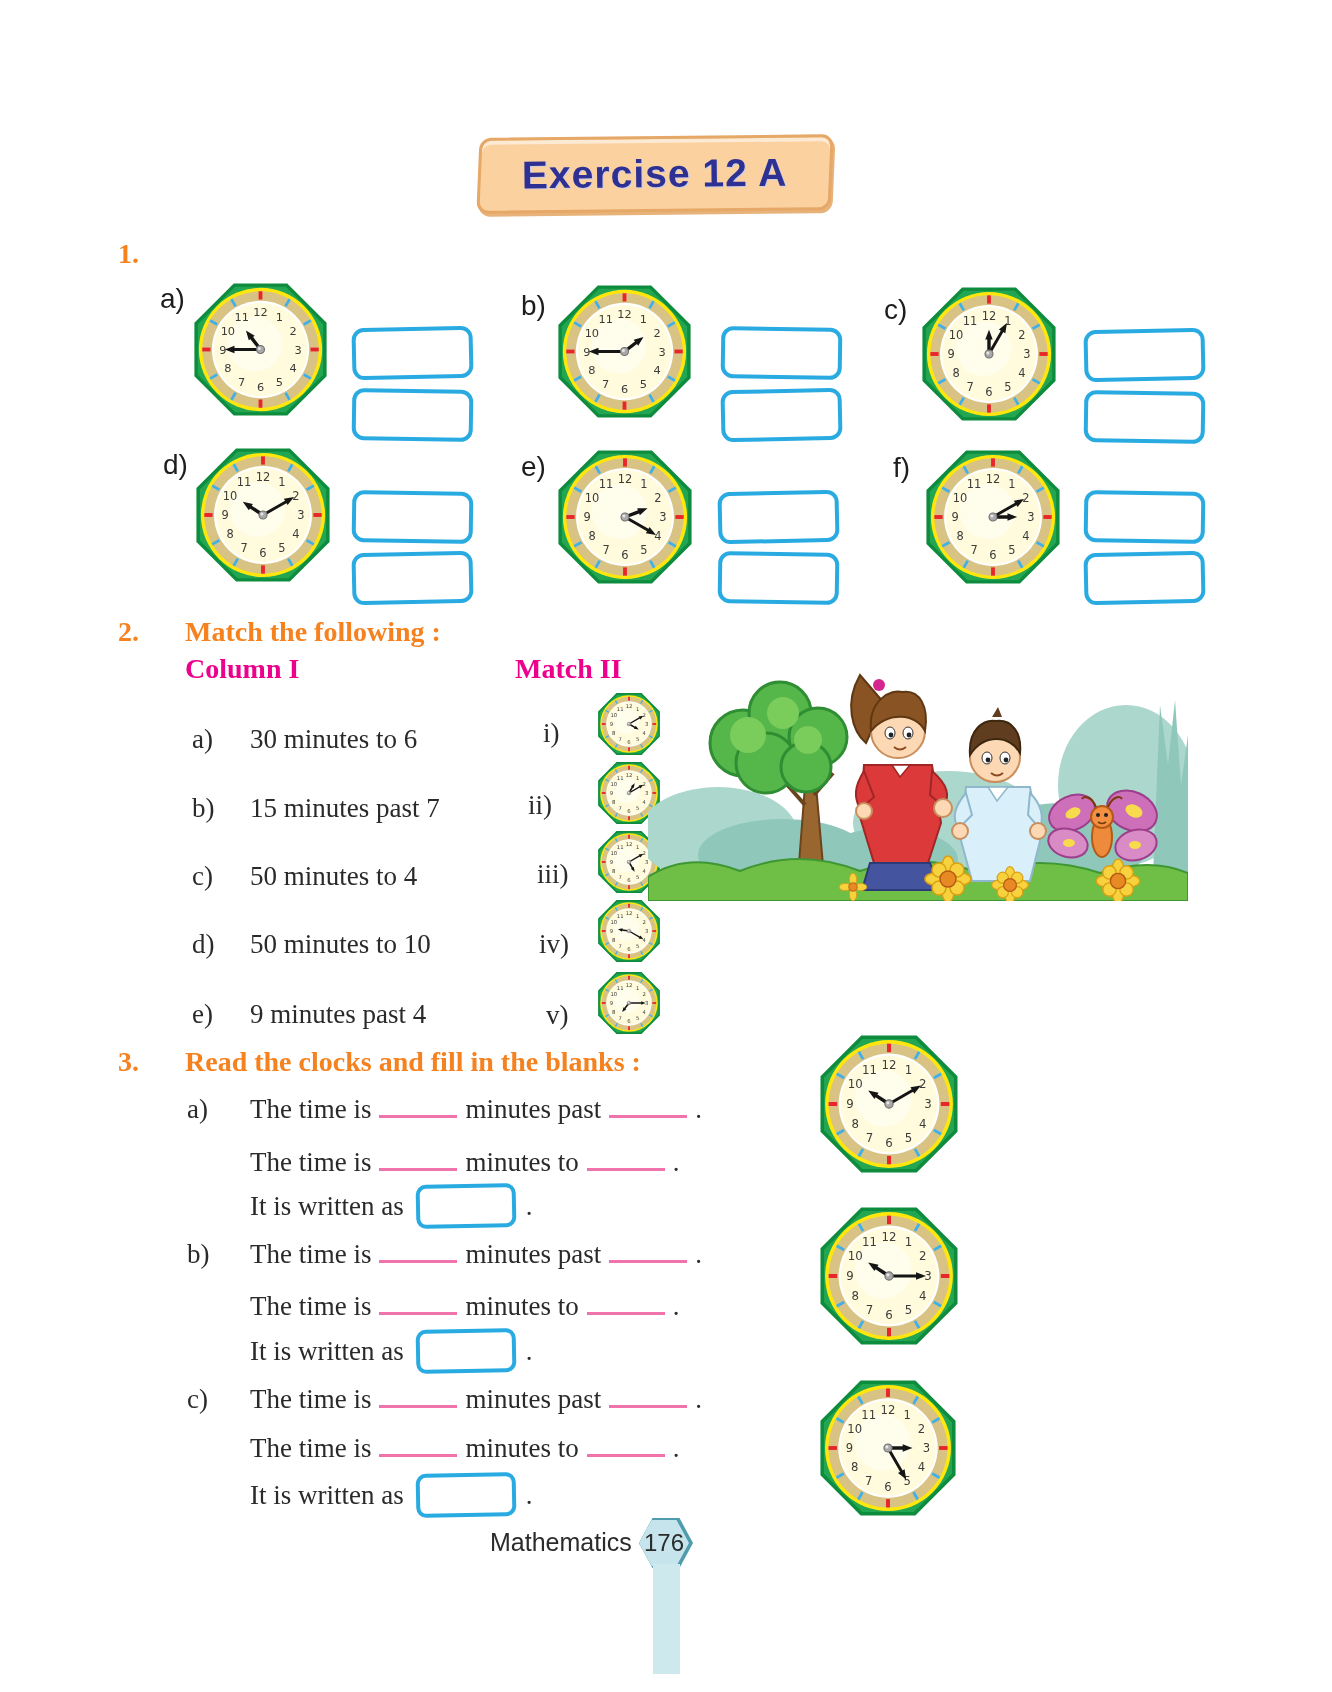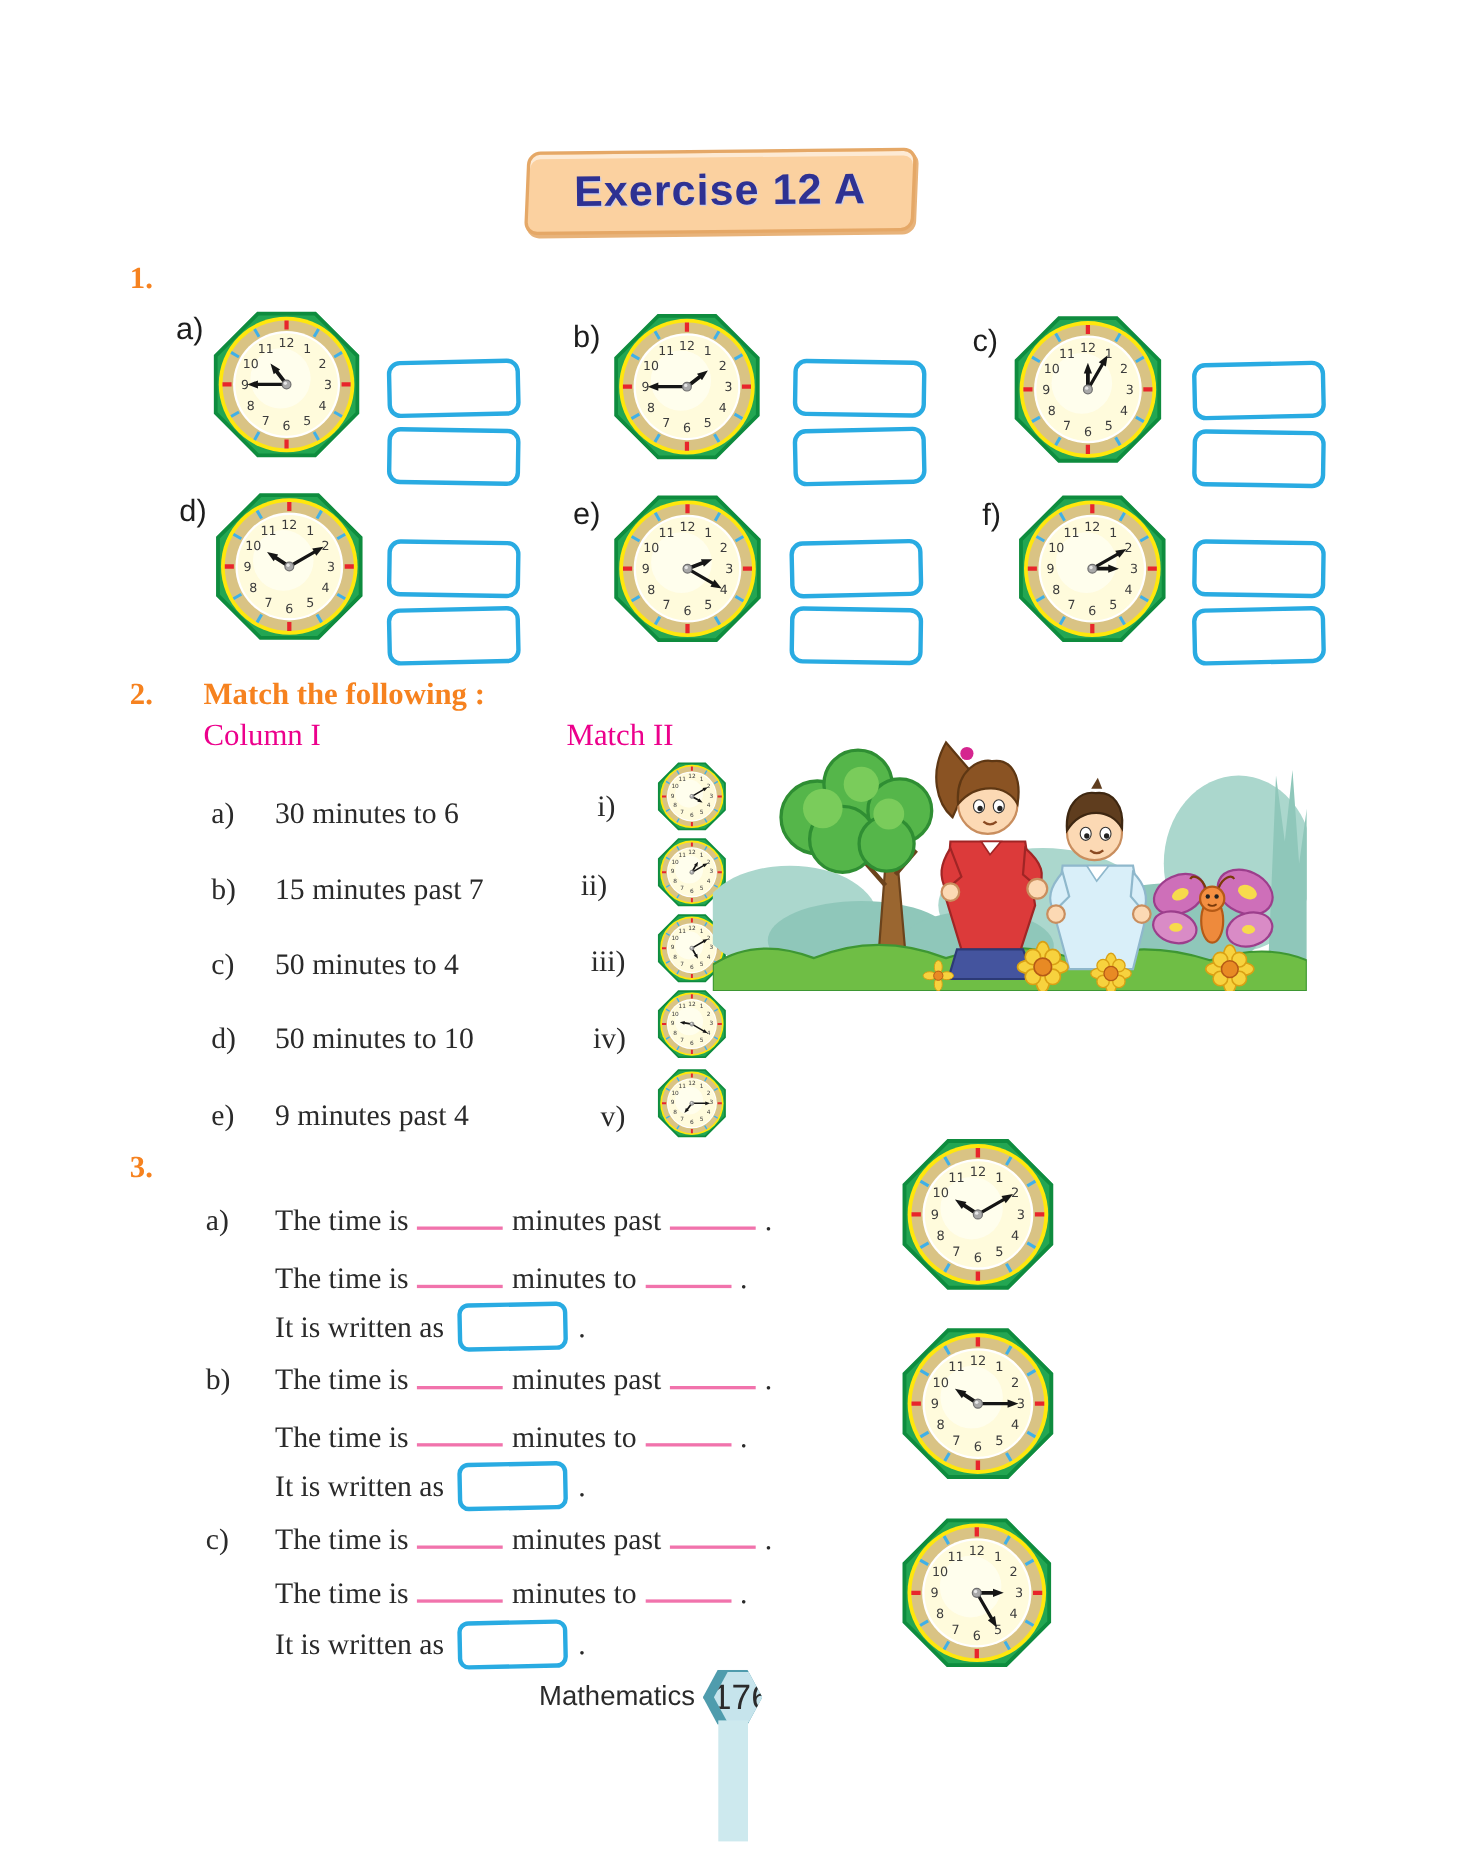--- a/index.html
+++ b/index.html
@@ -11,21 +11,21 @@
           background:#FBD1A0;border:3px solid #E5A867;border-radius:12px;
           transform:skewX(-3deg) rotate(-.6deg);
           box-shadow:inset 0 4px 0 rgba(255,255,255,.55), 2px 3px 0 #e8b37a;
           display:flex;align-items:center;justify-content:center;}
   .banner .t{font-family:"Liberation Sans",sans-serif;font-weight:bold;font-size:39px;
              color:#2E3192;transform:skewX(3deg);letter-spacing:1px;
              text-shadow:1px 1px 0 #c9cdea;}
 
   
   .qnum,.qprompt{position:absolute;font-weight:bold;font-size:28px;color:#F6821F;white-space:nowrap;}
-  .colhead{position:absolute;font-weight:normal;font-size:28px;color:#EC008C;white-space:nowrap;}
+  .colhead{position:absolute;font-weight:bold;font-size:28px;color:#EC008C;white-space:nowrap;}
 
   
   .celllabel{position:absolute;font-family:"Liberation Sans",sans-serif;font-size:28px;color:#1d1d1d;}
   .itemlabel{position:absolute;font-size:27px;color:#2a2a2a;}
   .itemtext{position:absolute;font-size:27px;color:#2a2a2a;white-space:nowrap;}
 
   
   .clock{position:absolute;}
   .clock svg{display:block;}
 
@@ -38,24 +38,24 @@
   .q3line{position:absolute;font-size:27px;color:#2a2a2a;white-space:nowrap;line-height:46px;}
   .blank{display:inline-block;width:78px;border-bottom:3px solid #F173AC;margin:0 8px;height:1px;}
   .wbox{display:inline-block;width:92px;height:36px;border:4px solid #29ABE2;border-radius:10px;
         background:#fff;vertical-align:middle;margin:0 10px 6px 12px;transform:rotate(-1.2deg);}
 
   
   .book{position:absolute;left:490px;top:1528px;font-family:"Liberation Sans",sans-serif;
         font-size:25px;color:#2b2b2b;}
   .hexo{position:absolute;left:639px;top:1518px;width:54px;height:50px;background:#4F9CAD;
         clip-path:polygon(25% 0,75% 0,100% 50%,75% 100%,25% 100%,0 50%);}
-  .hexi{position:absolute;left:10px;top:2px;width:50px;height:46px;background:#C6E4EC;
+  .hexi{position:absolute;left:0;top:2px;width:50px;height:46px;background:#C6E4EC;
         clip-path:polygon(25% 0,75% 0,100% 50%,75% 100%,25% 100%,0 50%);
         display:flex;align-items:center;justify-content:center;
-        font-family:"Liberation Sans",sans-serif;font-size:32px;color:#2b2b2b;}
+        font-family:"Liberation Sans",sans-serif;font-size:24px;color:#2b2b2b;}
   .ribbon{position:absolute;left:653px;top:1564px;width:27px;height:110px;background:#CDE9EE;}
 
   .illus{position:absolute;left:648px;top:645px;width:540px;height:256px;}
 </style>
 </head>
 <body>
 
 <div class="page">
 
   <div class="banner">
@@ -681,20 +681,21 @@
             <ellipse cx="0" cy="13" rx="6" ry="10"></ellipse>
           <ellipse cx="-13" cy="0" rx="10" ry="6"></ellipse>
             <ellipse cx="13" cy="0" rx="10" ry="6"></ellipse>
         </g>
         <circle r="7" fill="#E88A24" stroke="#B55A16" stroke-width="1.5"></circle>
       </g>
     </g>
   </svg>
 
   <span class="qnum" style="left:118px;top:1046px">3.</span>
+  <span class="qprompt" style="left:185px;top:1046px">Read the clocks and fill in the blanks :</span>
 
   <span class="itemlabel" style="left:187px;top:1094px">a)</span>
   <div class="q3line" style="left:250px;top:1086px">
     <span>The time is</span><span class="blank"></span><span>minutes past</span><span class="blank"></span><span>.</span>
   </div>
   <div class="q3line" style="left:250px;top:1139px">
     <span>The time is</span><span class="blank"></span><span>minutes to</span><span class="blank"></span><span>.</span>
   </div>
   <div class="q3line" style="left:250px;top:1183px">
     <span>It is written as</span><span class="wbox"></span><span>.</span>

